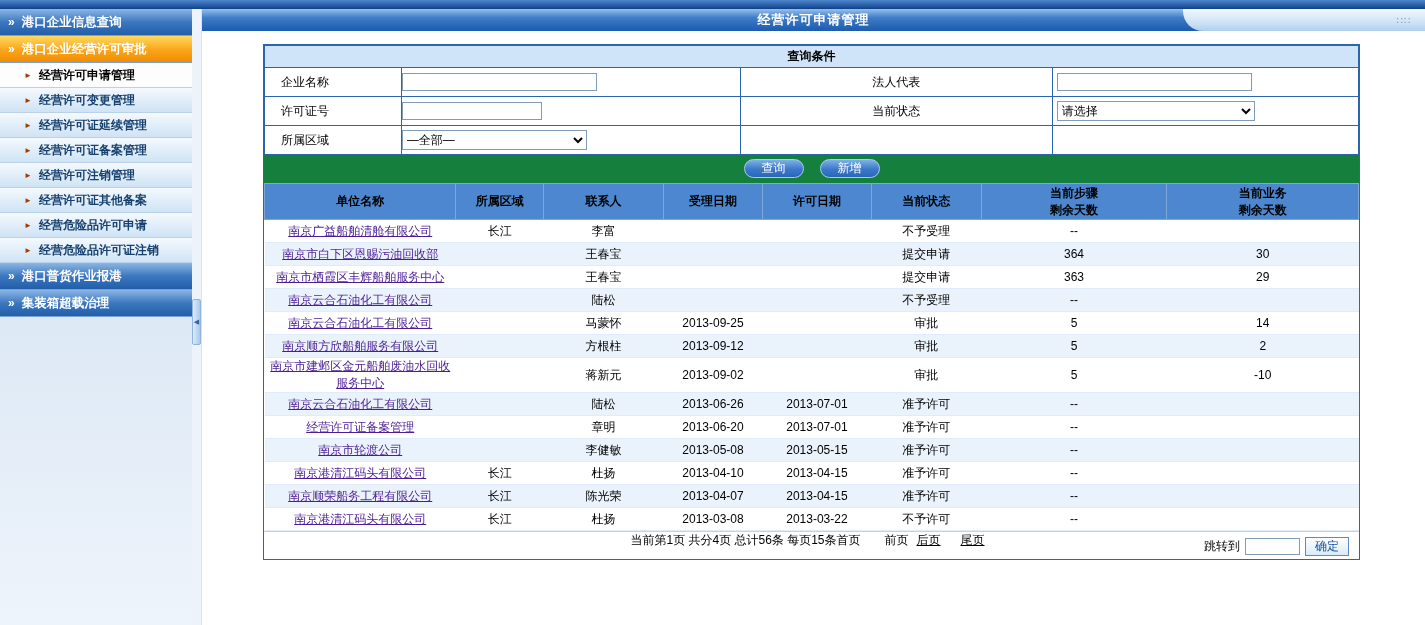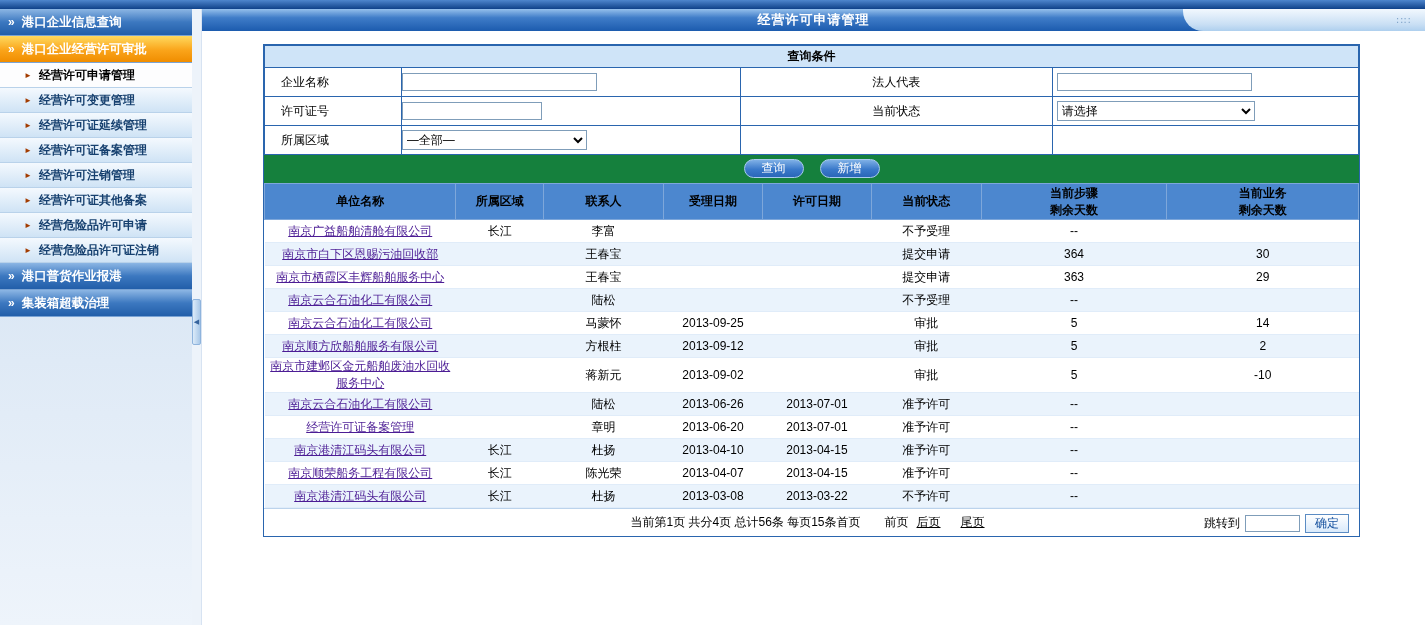--- a/index.html
+++ b/index.html
@@ -62,21 +62,21 @@
          border:1px solid #a9cbf0; font-size:12px; line-height:15px; font-family:inherit; }
 
   
   .result-table th { background:#4c87cf; font-weight:bold; color:#000; height:36px;
                      border:1px solid #7ea7da; white-space:pre-line; font-size:12px; }
   .result-table td { height:23px; text-align:center; border-bottom:1px solid #e0ecf9; font-size:12px; }
   .result-table tbody tr:nth-child(even) td { background:#eaf3fc; }
   .company-link { color:#4c1d95; text-decoration:underline; cursor:pointer; }
 
   
-  .pagination { position:relative; height:28px; display:flex; align-items:center; justify-content:center;
+  .pagination { position:relative; height:28px; display:flex; justify-content:center;
                 gap:0; border-top:1px solid #bcd3ec; background:#fff; }
   .page-link { color:#000; cursor:pointer; }
   .page-link.enabled { text-decoration:underline; }
   .jump { position:absolute; right:10px; top:0; height:28px; display:flex; align-items:center; gap:5px;margin-left:12px; }
   .jump input { width:55px; height:17px; border:1px solid #7f9db9; font-family:inherit; font-size:12px; }
   .jump .confirm { height:19px; padding:0 9px; border:1px solid #5b8cc4; cursor:pointer; font-family:inherit;
                    background:linear-gradient(180deg,#ffffff,#d9eafb); color:#14509e; font-size:12px; }
 </style>
 </head>
 <body>
@@ -295,20 +295,30 @@
                 <td><a class="company-link">经营许可证备案管理</a></td>
                 <td></td>
                 <td>章明</td>
                 <td>2013-06-20</td>
                 <td>2013-07-01</td>
                 <td>准予许可</td>
                 <td>--</td>
                 <td></td>
               </tr>
               <tr>
+                <td><a class="company-link">南京市轮渡公司</a></td>
+                <td></td>
+                <td>李健敏</td>
+                <td>2013-05-08</td>
+                <td>2013-05-15</td>
+                <td>准予许可</td>
+                <td>--</td>
+                <td></td>
+              </tr>
+              <tr>
                 <td><a class="company-link">南京港清江码头有限公司</a></td>
                 <td>长江</td>
                 <td>杜扬</td>
                 <td>2013-04-10</td>
                 <td>2013-04-15</td>
                 <td>准予许可</td>
                 <td>--</td>
                 <td></td>
               </tr>
               <tr>

